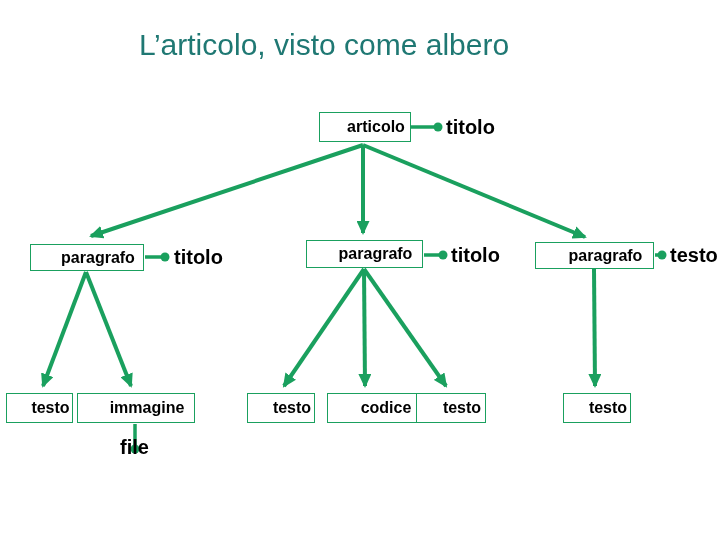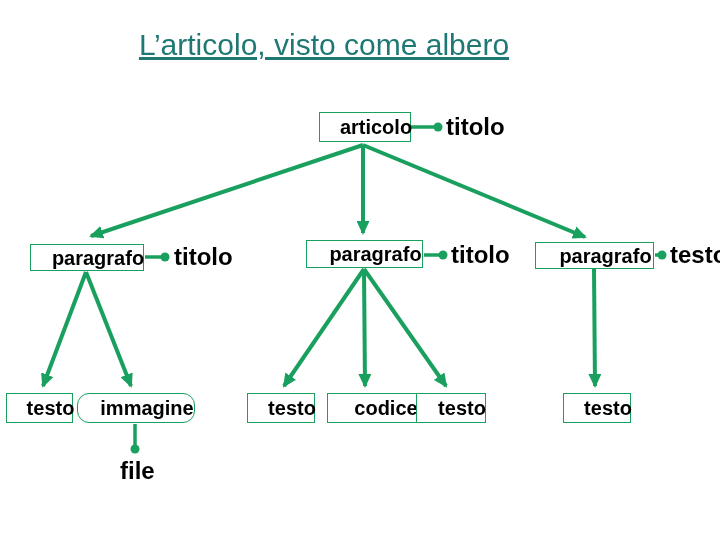--- a/index.html
+++ b/index.html
@@ -21,44 +21,43 @@
     background:var(--bg);
   }
   .slide-title{
     position:absolute;
     left:0;top:28px;width:648px;
     text-align:center;
     font-size:30px;
     font-weight:400;
     color:var(--title-color);
     letter-spacing:0px;
-    text-decoration:underline;
   }
   svg.connectors{
     position:absolute;left:0;top:0;width:720px;height:540px;
     color:var(--tree-green);
     pointer-events:none;
   }
   svg.connectors line{stroke:currentColor;}
   .node{
     position:absolute;
     border:1.5px solid var(--tree-green);
     background:var(--bg);
     color:var(--node-text);
     font-weight:700;
-    font-size:20px;
+    font-size:16px;
     display:flex;align-items:center;justify-content:center;
     line-height:1;
     padding-left:22px;
   }
   .attr-label{
     position:absolute;
     color:var(--node-text);
     font-weight:700;
-    font-size:24px;
+    font-size:20px;
     line-height:22px;
     white-space:nowrap;
   }
 </style>
 </head>
 <body>
 
 <div class="slide">
 
   <div class="slide-title">L’articolo, visto come albero</div>
@@ -106,22 +105,22 @@
   <div class="attr-label" style="left:174px;top:246px;">titolo</div>
 
   <div class="node" style="left:306px;top:240px;width:117px;height:28px;">paragrafo</div>
   <div class="attr-label" style="left:451px;top:244px;">titolo</div>
 
   <div class="node" style="left:535px;top:242px;width:119px;height:27px;">paragrafo</div>
   <div class="attr-label" style="left:670px;top:244px;">testo</div>
 
   <div class="node" style="left:6px;top:393px;width:67px;height:30px;">testo</div>
 
-  <div class="node" style="left:77px;top:393px;width:118px;height:30px;border-radius:12px;">immagine</div>
-  <div class="attr-label" style="left:120px;top:460px;">file</div>
+  <div class="node" style="left:77px;top:393px;width:118px;height:30px;">immagine</div>
+  <div class="attr-label" style="left:120px;top:436px;">file</div>
 
   <div class="node" style="left:247px;top:393px;width:68px;height:30px;">testo</div>
 
   <div class="node" style="left:327px;top:393px;width:96px;height:30px;">codice</div>
 
   <div class="node" style="left:416px;top:393px;width:70px;height:30px;">testo</div>
 
   <div class="node" style="left:563px;top:393px;width:68px;height:30px;">testo</div>
 
 </div>

